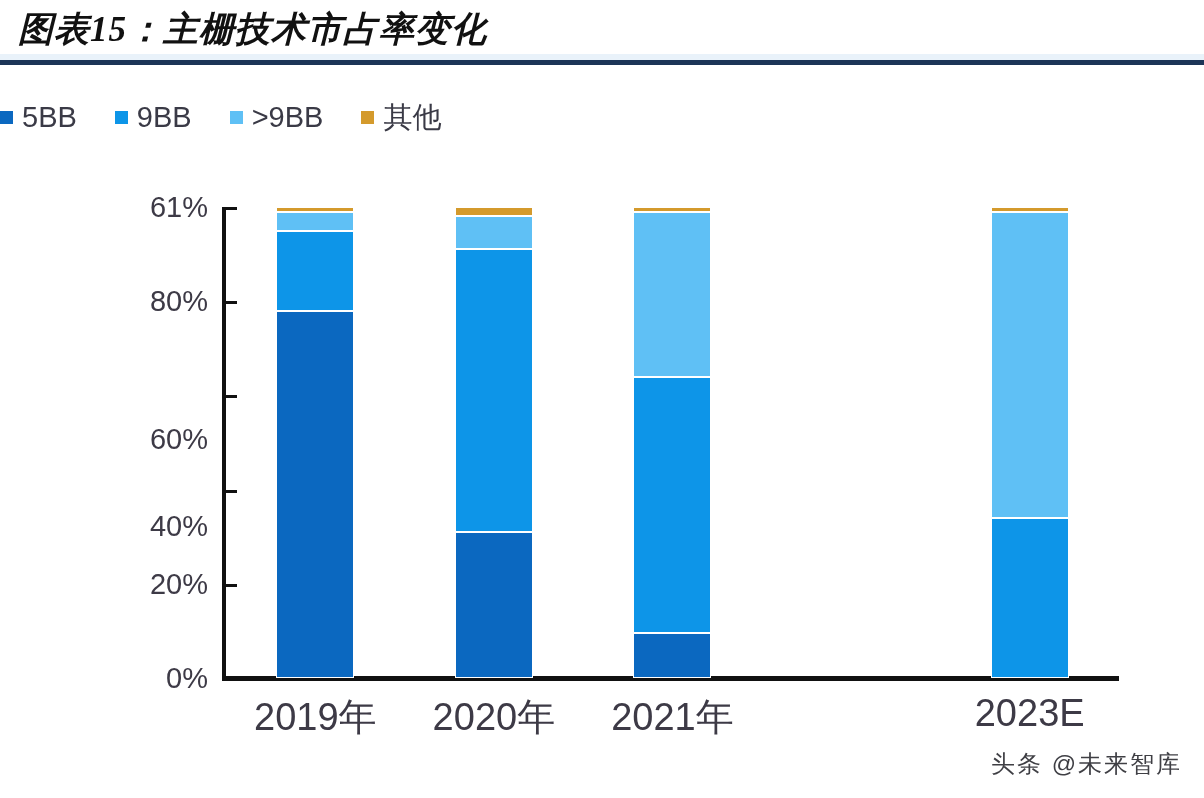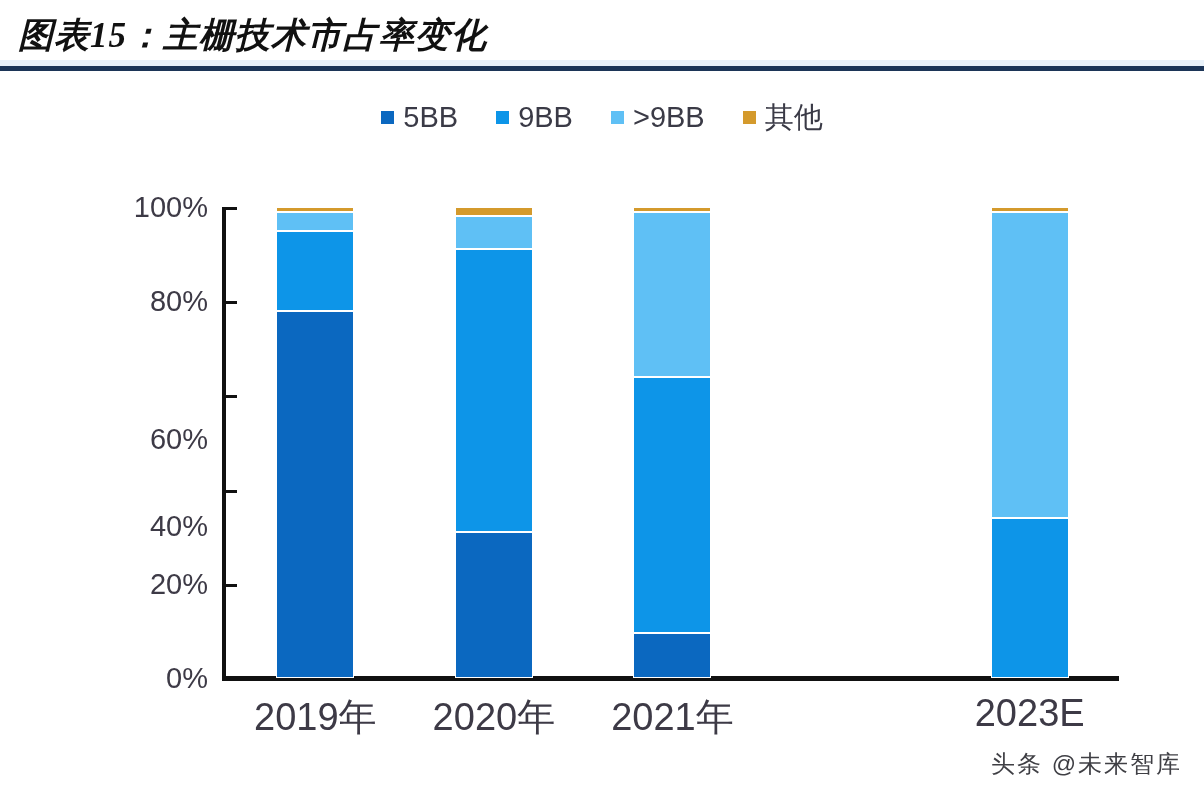--- a/index.html
+++ b/index.html
@@ -11,21 +11,21 @@
     height: 798px;
     background: #ffffff;
     font-family: "Liberation Sans", "DejaVu Sans", sans-serif;
     overflow: hidden;
     position: relative;
   }
 
   
   #header {
     position: absolute;
-    left: 0; top: 8px;
+    left: 0; top: 2px;
     width: 1204px;
     height: 60px;
     background: #ffffff;
   }
   #chart-title {
     position: absolute;
     left: 18px;
     top: 4px;
     font-family: "Liberation Serif", "DejaVu Serif", serif;
     font-size: 35px;
@@ -52,21 +52,21 @@
     background: #e9f2fa;
   }
 
   
   #legend {
     position: absolute;
     left: 0;
     top: 103px;
     width: 1204px;
     display: flex;
-    justify-content: center;
+    justify-content: flex-start;
     align-items: center;
     gap: 38px;
   }
   .legend-entry {
     display: flex;
     align-items: center;
     gap: 9px;
   }
   .legend-swatch {
     width: 13px;
@@ -204,21 +204,21 @@
     </div>
   </div>
 
 <div id="plot">
   <div id="y-axis-labels">
       <div class="y-tick-label" style="top: 488px;">0%</div>
       <div class="y-tick-label" style="top: 393.8px;">20%</div>
       <div class="y-tick-label" style="top: 299.6px; margin-top: 36px;">40%</div>
       <div class="y-tick-label" style="top: 205.4px; margin-top: 44px;">60%</div>
       <div class="y-tick-label" style="top: 111.2px;">80%</div>
-      <div class="y-tick-label" style="top: 17px;">100%</div>
+      <div class="y-tick-label" style="top: 17px;">61%</div>
     </div>
   <div id="axis-line"></div>
   <div id="baseline"></div>
   <div id="bars-layer">
       <div class="bar-group" style="left: 0px; width: 178.6px;">
         <div class="bar-stack" style="left: 50.3px; width: 78px;">
           <div class="bar-seg" title="2019年 5BB 78%" style="height: 367.38px; bottom: 0px; background: rgb(11, 104, 192);"></div>
           <div class="bar-seg" title="2019年 9BB 17%" style="height: 80.07px; bottom: 367.38px; background: rgb(13, 149, 232);"></div>
           <div class="bar-seg" title="2019年 &gt;9BB 4%" style="height: 18.84px; bottom: 447.45px; background: rgb(95, 192, 245);"></div>
           <div class="bar-seg" title="2019年 其他 1%" style="height: 4.71px; bottom: 466.29px; background: rgb(212, 154, 44);"></div>

